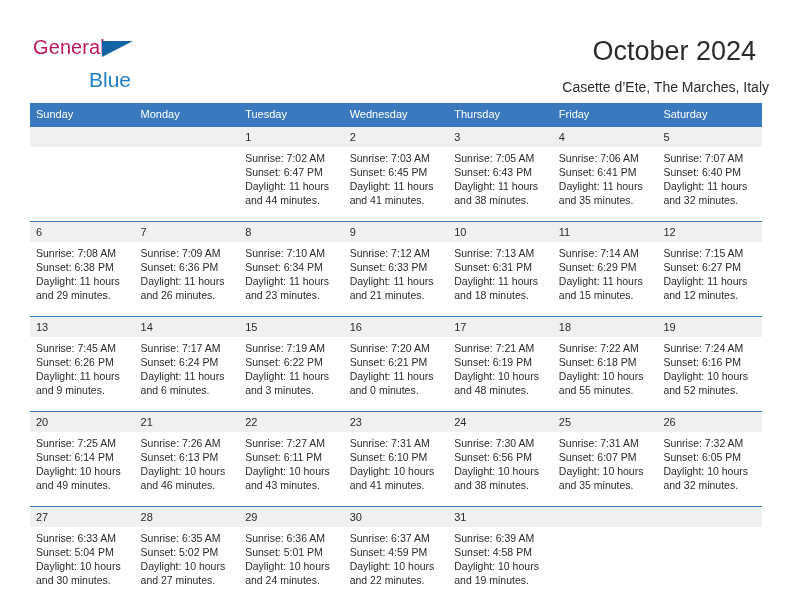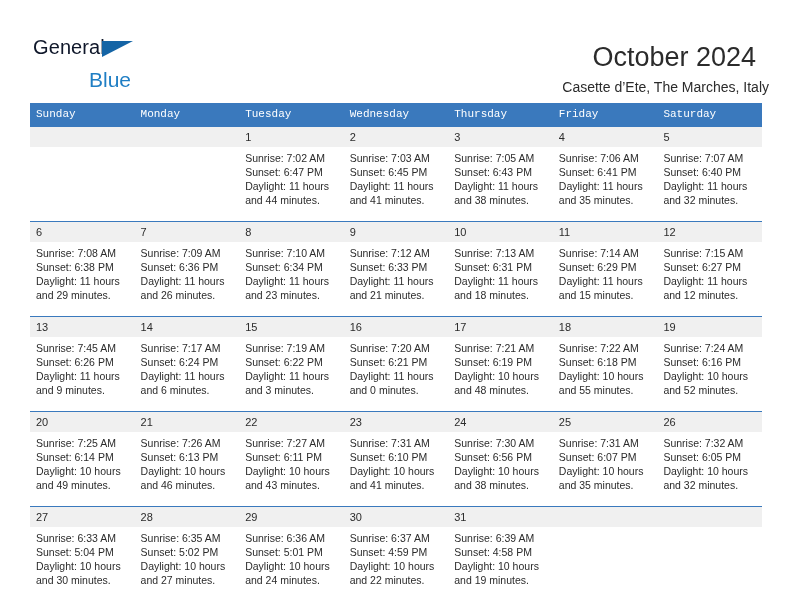--- a/index.html
+++ b/index.html
@@ -35,21 +35,21 @@
     top: 36px;
     width: 180px;
     height: 50px;
   }
   .logo-general {
     position: absolute;
     left: 0;
     top: 0;
     font-size: 20px;
     letter-spacing: .1px;
-    color: #0f172a;
+    color: #be185d;
     font-family: "Liberation Sans", sans-serif;
   }
   .logo-tri {
     position: absolute;
     left: 69px;
     top: 5px;
     width: 0;
     height: 0;
     border-left: 31px solid #1464a5;
     border-bottom: 16px solid transparent;
@@ -59,21 +59,21 @@
     left: 56px;
     top: 32px;
     font-size: 21px;
     color: #1f7ec4;
     font-family: "Liberation Sans", sans-serif;
   }
 
   .title {
     position: absolute;
     right: 36px;
-    top: 42px;
+    top: 36px;
     font-size: 27px;
     color: #2b2b2b;
     text-align: left;
     white-space: nowrap;
     font-weight: normal;
   }
   .subtitle {
     position: absolute;
     right: 23px;
     top: 79px;
@@ -94,21 +94,20 @@
   }
   .cal th {
     background: #3a79bd;
     color: #ffffff;
     font-size: 11px;
     font-weight: normal;
     text-align: left;
     padding: 5px 0 6px 6px;
     height: 11px;
     border: none;
-    font-family: Liberation Mono, monospace;
   }
   .cal td {
     width: 104.57px;
     height: 78px;
     vertical-align: top;
     padding: 0;
     border: none;
     border-top: 1px solid #3a79bd;
     background: #ffffff;
   }

